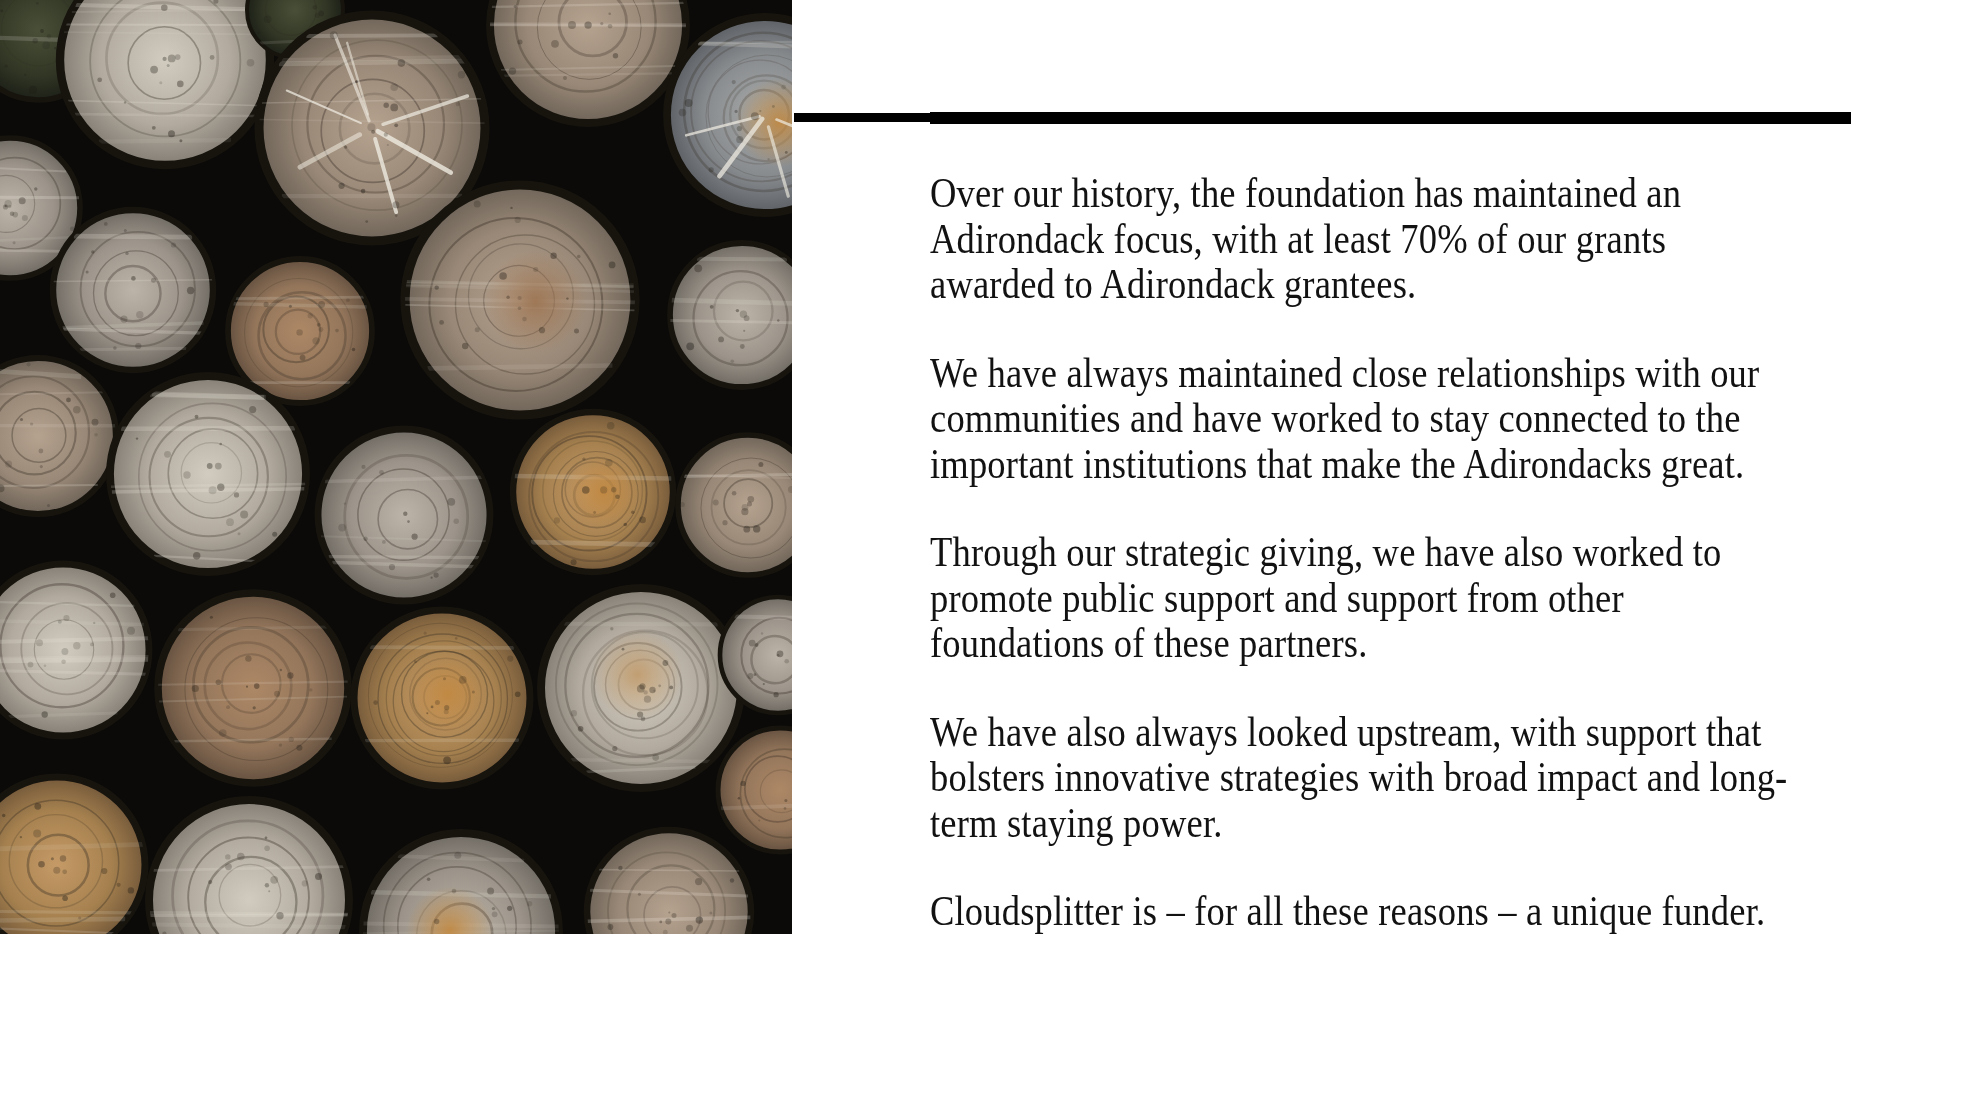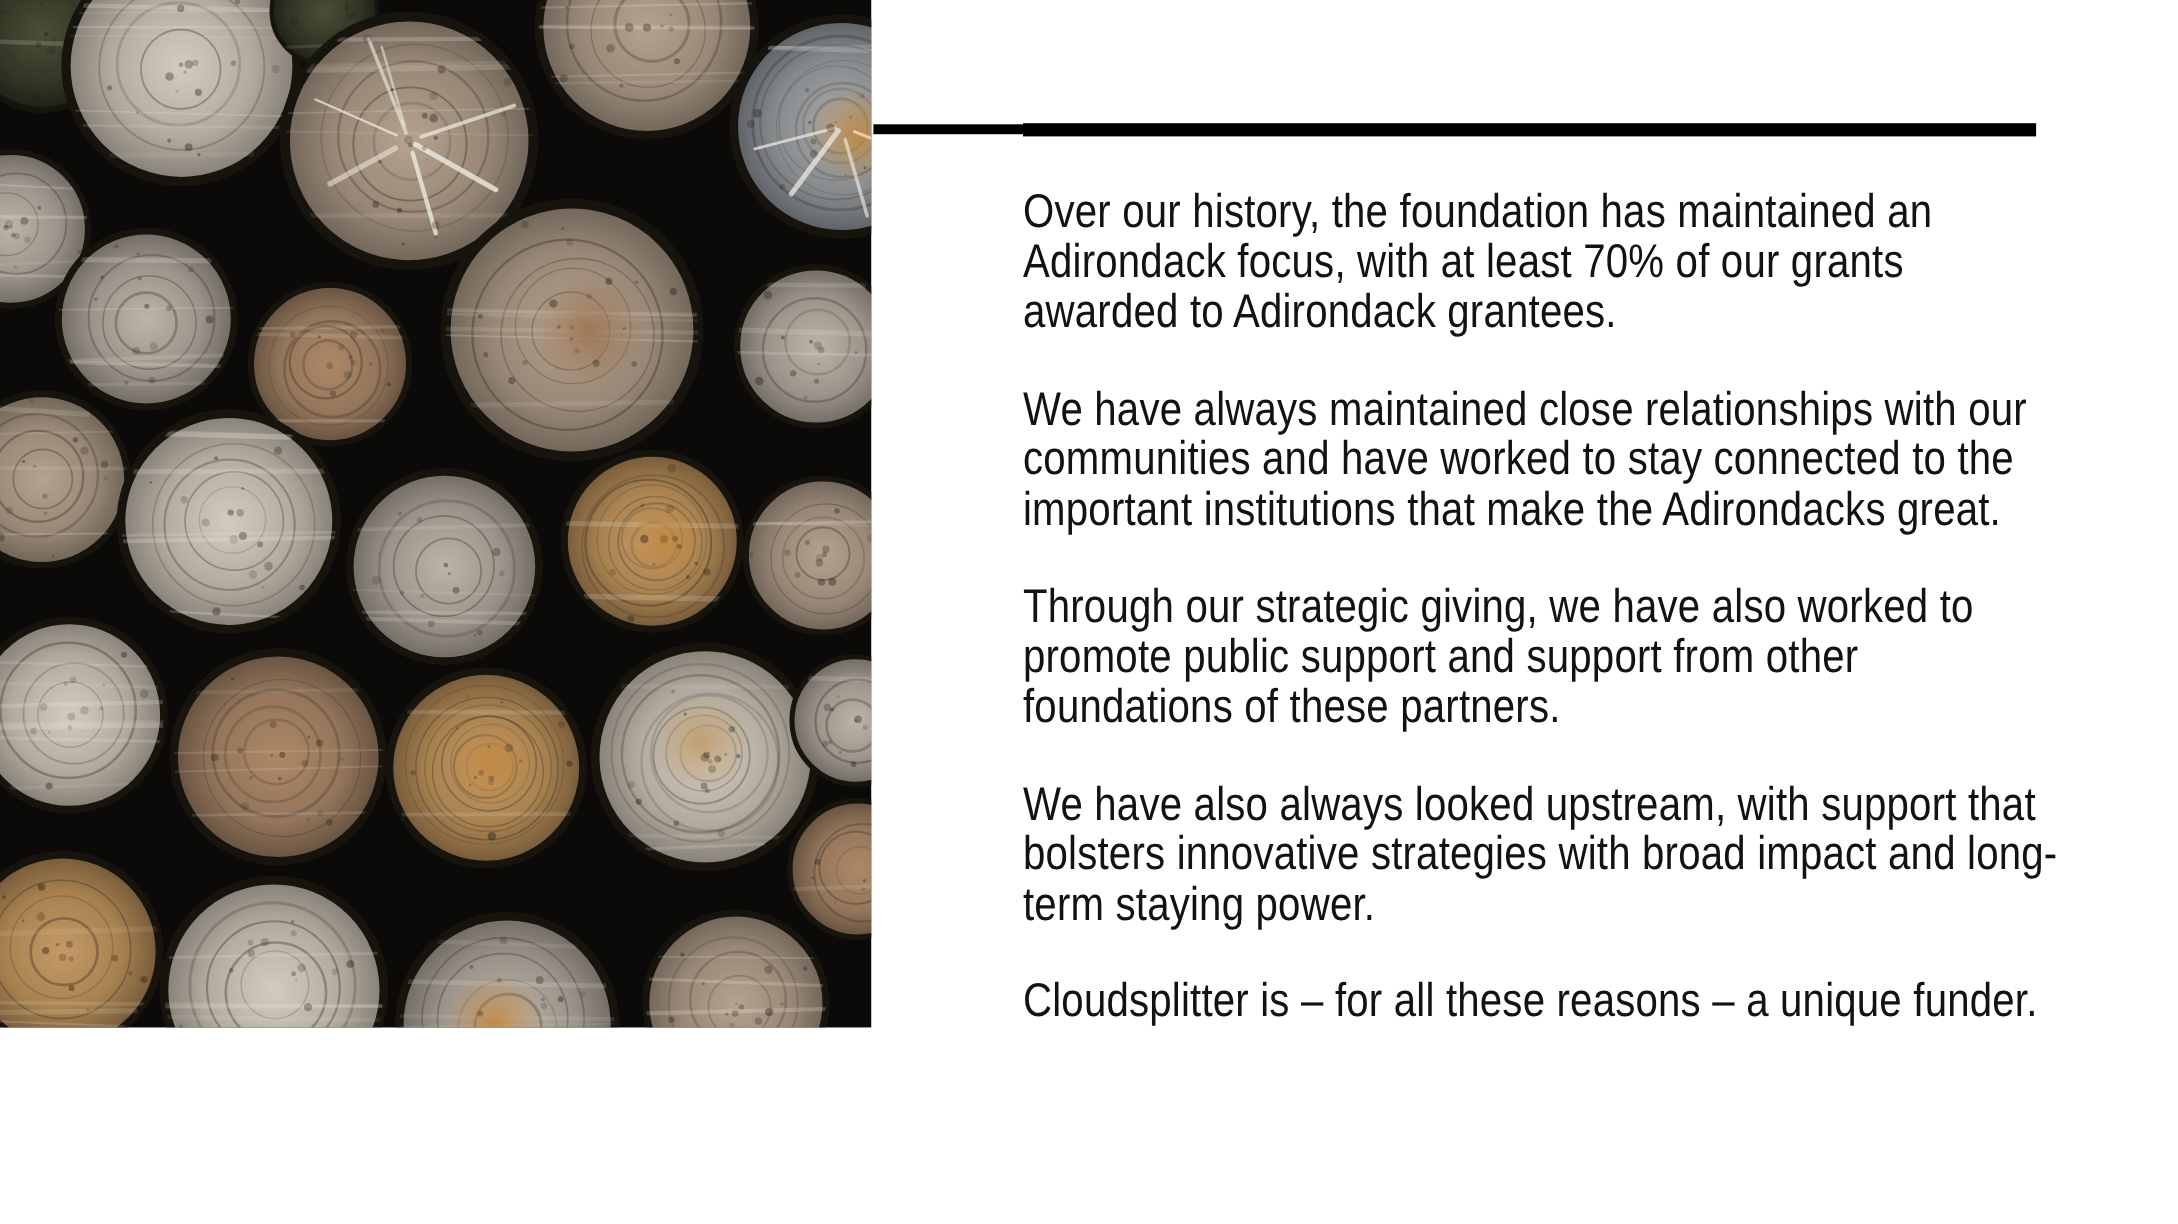--- a/index.html
+++ b/index.html
@@ -1,21 +1,21 @@
 <!DOCTYPE html>
 <html><head>
 <meta charset="utf-8">
 <style>
   html,body{margin:0;padding:0;background:#ffffff;}
   #canvas{
     position:relative;
     width:1980px;height:934px;
     overflow:hidden;
     background:#ffffff;
-    font-family:Liberation Sans, sans-serif;
+    font-family:Liberation Serif, serif;
   }
   .photo{
     position:absolute;left:0;top:0;
     width:792px;height:1113px;
     background:#0b0a08;
     overflow:hidden;
   }
   .photo svg{display:block;}
   .rule{position:absolute;}
   #rule-top-thin{left:794px;top:113px;width:136px;height:9px;}

